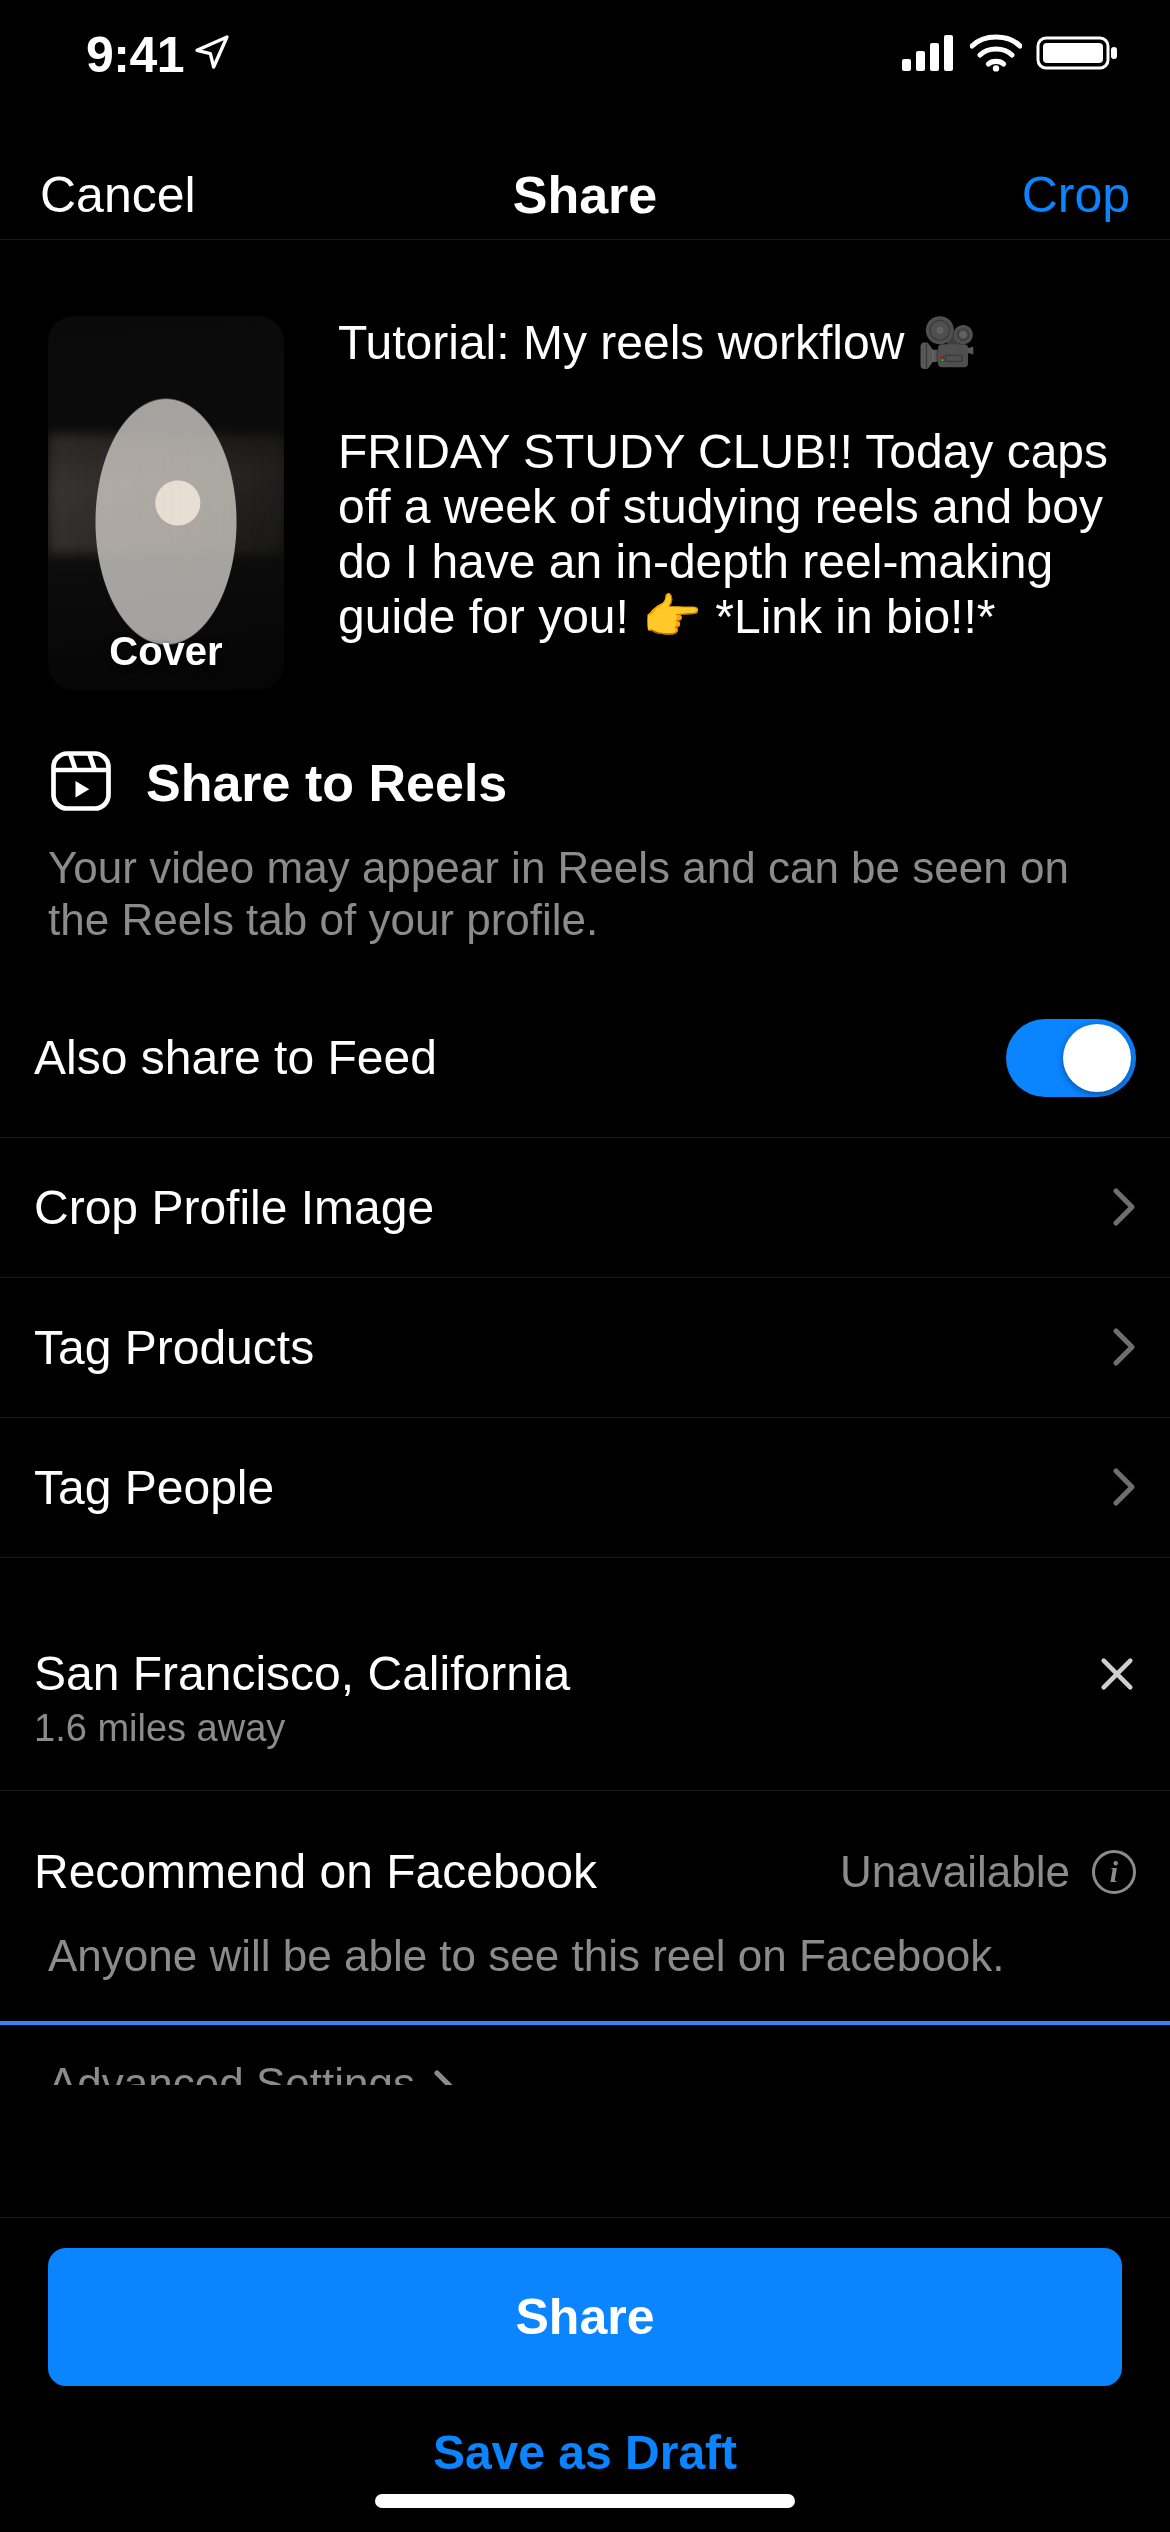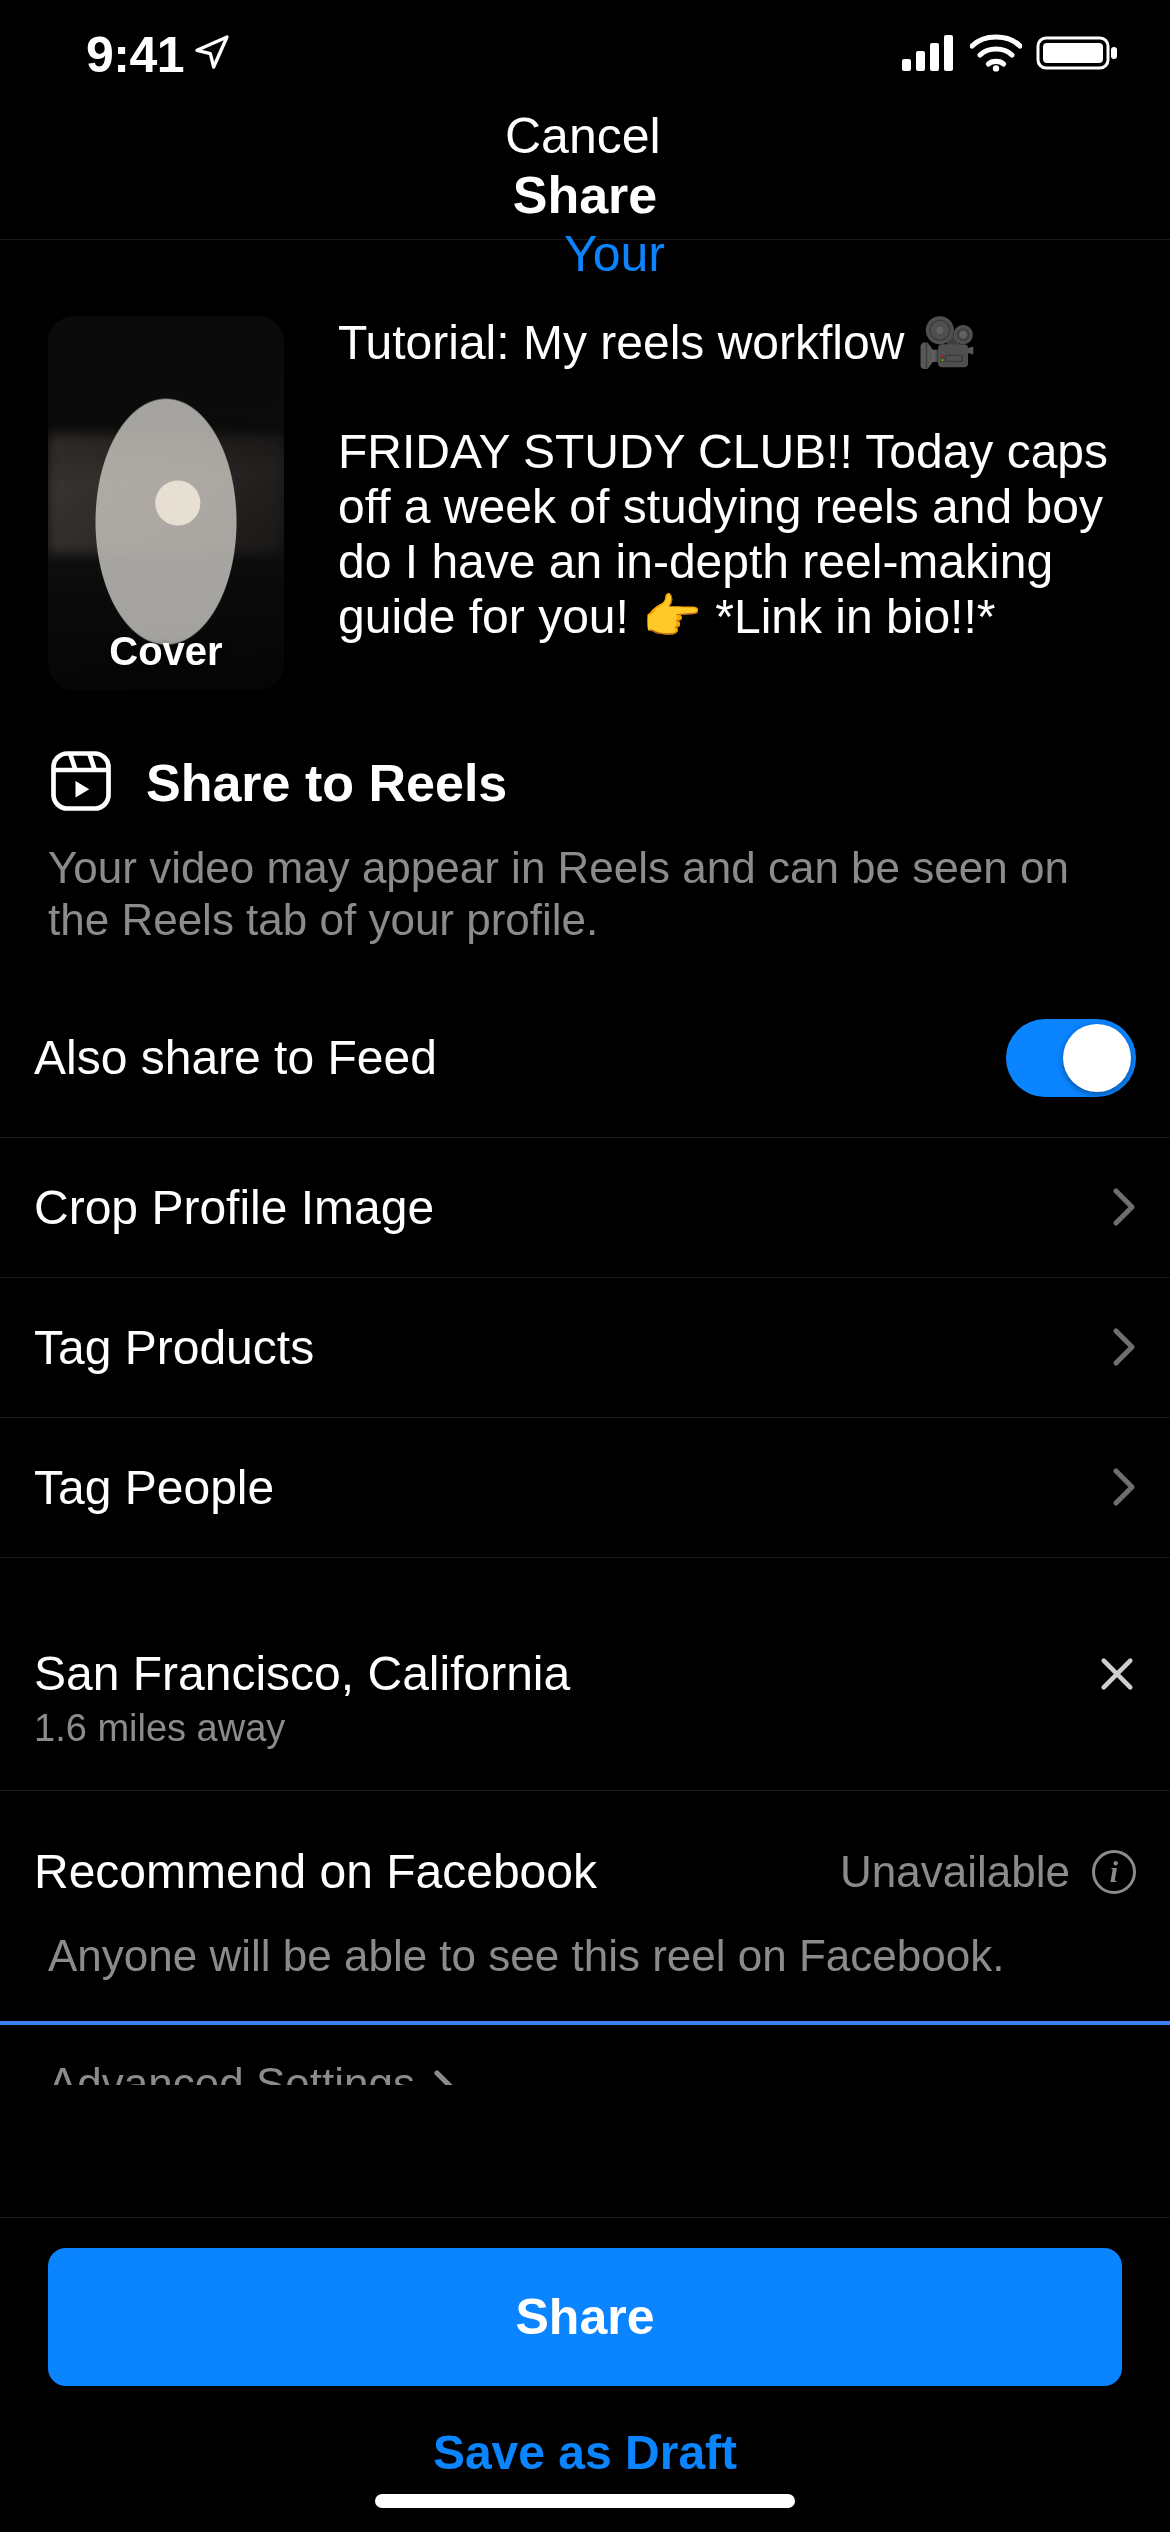--- a/index.html
+++ b/index.html
@@ -38,24 +38,23 @@
     }
 
     
     .nav-bar {
       position: absolute;
       top: 150px;
       left: 0; right: 0;
       height: 90px;
       display: flex;
       align-items: center;
-      justify-content: center;
+      justify-content: space-between;
       padding: 0 40px;
       border-bottom: 1px solid #1a1a1a;
-      flex-direction: column;
     }
     .nav-left, .nav-right {
       min-width: 160px;
       font-size: 50px;
     }
     .nav-left { color: #fff; }
     .nav-right { color: #0a84ff; text-align: right; font-weight: 500; }
     .nav-title { font-size: 52px; font-weight: 700; }
 
     
@@ -280,21 +279,21 @@
         <rect x="7" y="9" width="60" height="20" rx="4" fill="#fff"></rect>
         <rect x="75" y="13" width="6" height="12" rx="3" fill="#fff"></rect>
       </svg>
     </span>
   </div>
 </div>
 
 <div class="nav-bar">
   <div class="nav-left">Cancel</div>
   <div class="nav-title">Share</div>
-  <div class="nav-right">Your</div>
+  <div class="nav-right">Crop</div>
 </div>
 
 <div class="content">
 
   <div class="caption-row">
     <div class="cover-thumb">
       <div class="cover-label">Cover</div>
     </div>
     <div class="caption-text">Tutorial: My reels workflow 🎥
 

